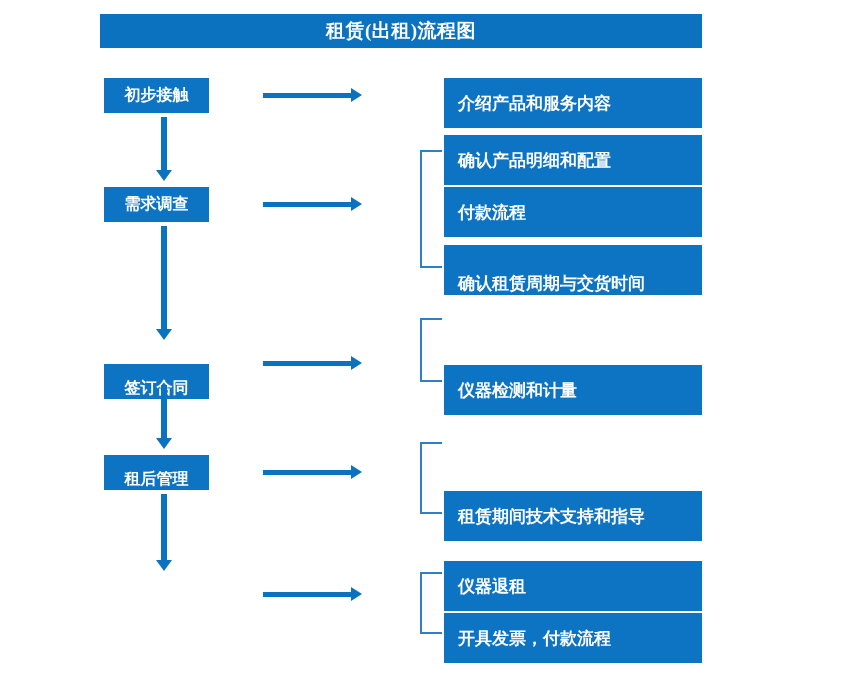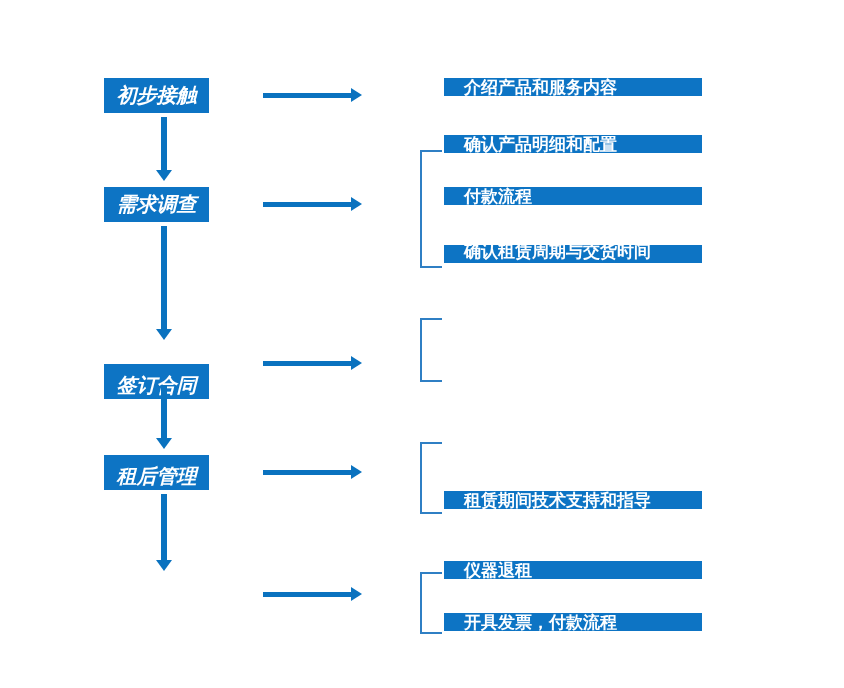--- a/index.html
+++ b/index.html
@@ -55,29 +55,29 @@
     font-family: "Liberation Serif", "DejaVu Serif", serif;
   }
 
   
   .box.stage {
     left: 104px;
     width: 105px;
     height: 35px;
     justify-content: center;
   }
-  .box.stage > .box-label { font-size: 20px; font-style: italic; }
+  .box.stage > .box-label { font-size: 16px; }
 
   
   .box.detail {
     left: 444px;
     width: 258px;
-    height: 18px;
+    height: 50px;
     justify-content: flex-start;
-    padding-left: 20px;
+    padding-left: 14px;
   }
   .box.detail > .box-label { font-size: 17px; }
 
   
   .h-arrow {
     position: absolute;
     height: 14px;
   }
   .h-arrow .shaft {
     position: absolute;
@@ -126,20 +126,23 @@
     border-top: 2px solid #2f7fc4;
     border-bottom: 2px solid #2f7fc4;
     width: 22px;
   }
 </style>
 </head>
 <body>
 
 <div id="canvas">
 
+  <div class="title-bar">
+    <span class="title-text">租赁(出租)流程图</span>
+  </div>
 
   <div class="box stage" style="top:78px;">
     <span class="box-label">初步接触</span>
   </div>
   <div class="box stage" style="top:187px;">
     <span class="box-label">需求调查</span>
   </div>
   <div class="box stage" style="top:364px;align-items:flex-end;">
     <span class="box-label">签订合同</span>
   </div>
@@ -195,20 +198,23 @@
   </div>
   <div class="box detail" style="top:135px;">
     <span class="box-label">确认产品明细和配置</span>
   </div>
   <div class="box detail" style="top:187px;">
     <span class="box-label">付款流程</span>
   </div>
   <div class="box detail" style="top:245px;align-items:flex-end;">
     <span class="box-label">确认租赁周期与交货时间</span>
   </div>
+  <div class="box detail" style="top:365px;">
+    <span class="box-label">仪器检测和计量</span>
+  </div>
   <div class="box detail" style="top:491px;">
     <span class="box-label">租赁期间技术支持和指导</span>
   </div>
   <div class="box detail" style="top:561px;">
     <span class="box-label">仪器退租</span>
   </div>
   <div class="box detail" style="top:613px;">
     <span class="box-label">开具发票，付款流程</span>
   </div>
 

